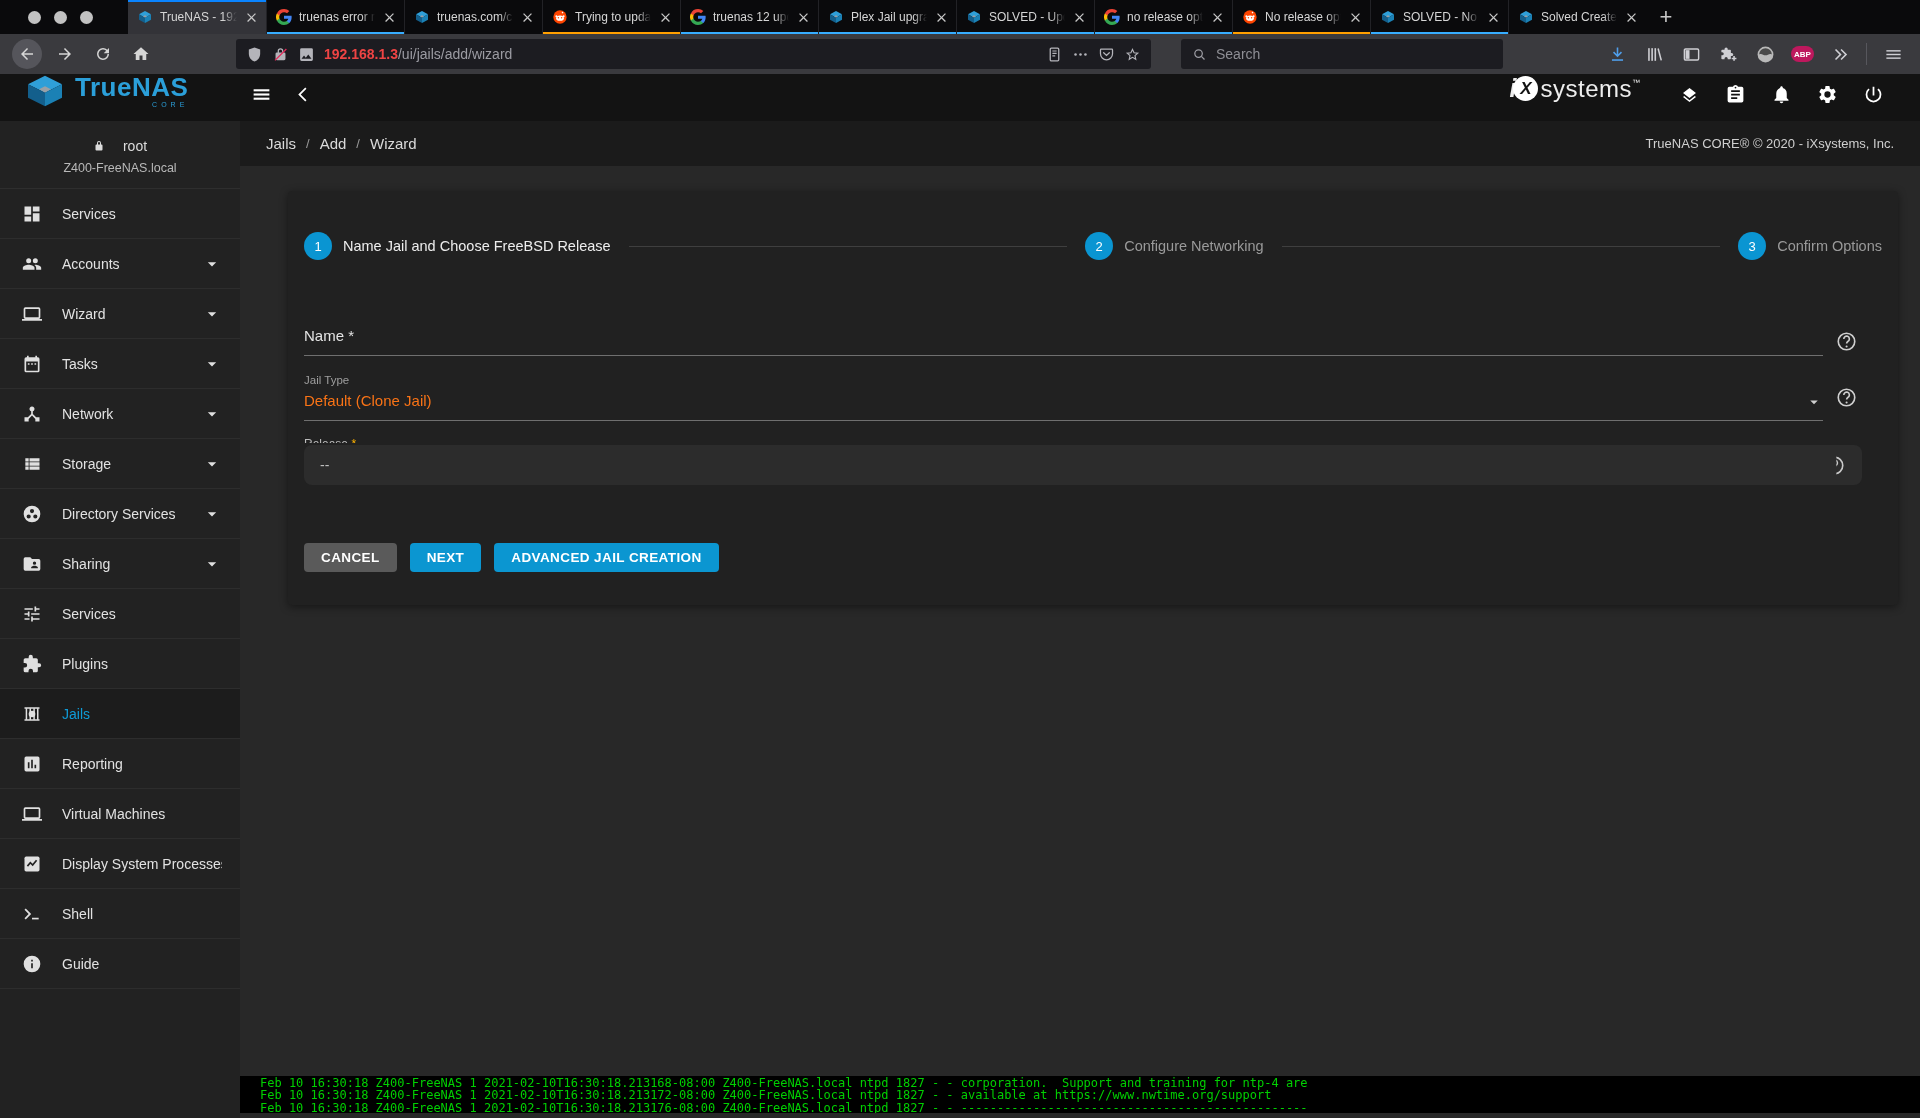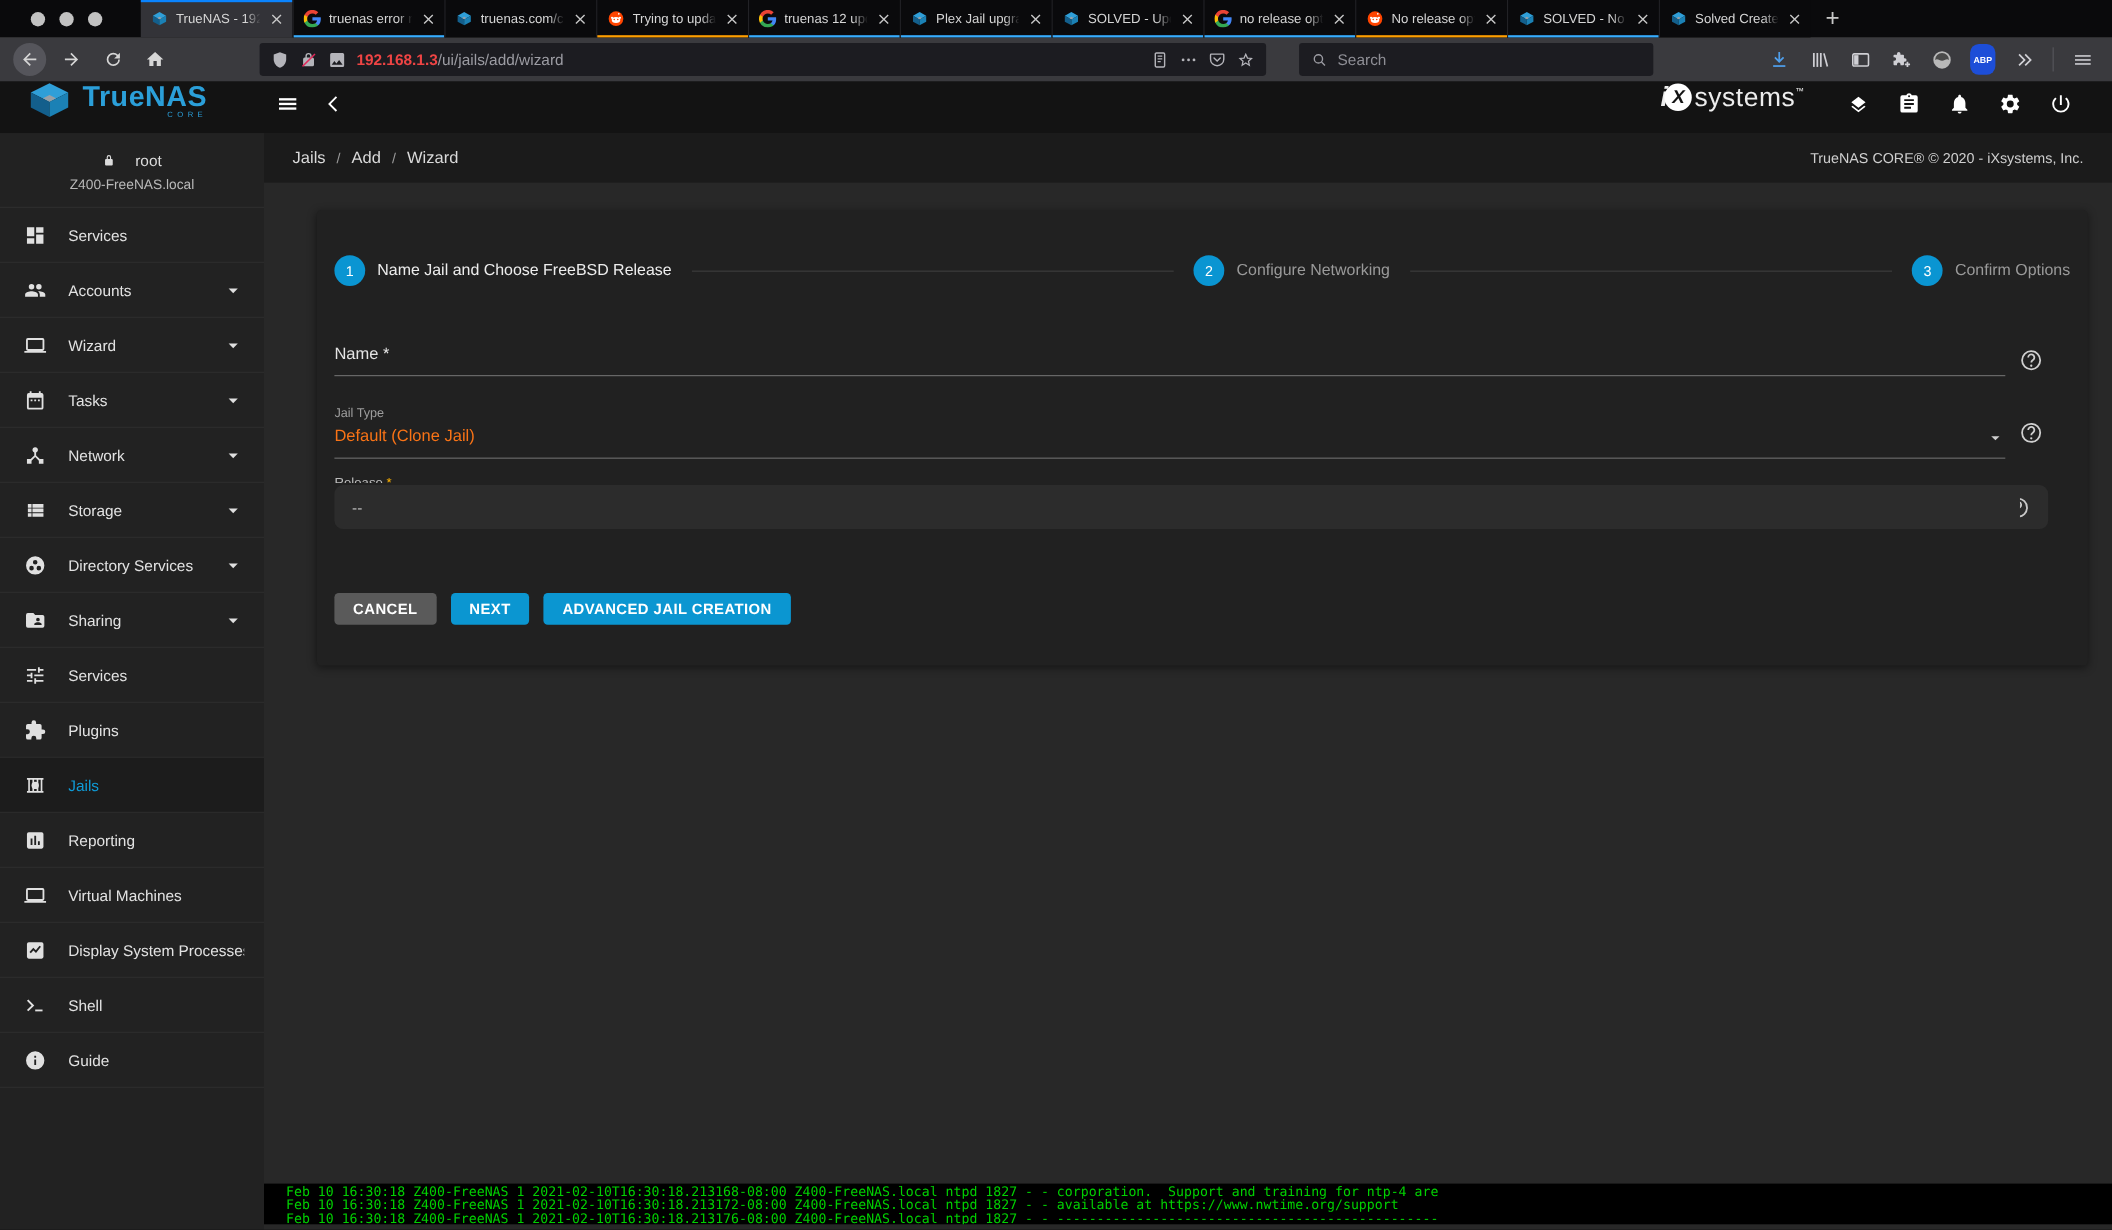--- a/index.html
+++ b/index.html
@@ -42,21 +42,21 @@
   .url{flex:1;min-width:0;font-size:14px;white-space:nowrap;overflow:hidden}
   .url b{color:#ef4444;font-weight:600}
   .url span{color:#9c9ca3}
   .searchbar{width:322px;height:30px;margin-left:30px;background:#1c1c21;border-radius:3px;
              display:flex;align-items:center;gap:9px;padding:0 11px;color:#8e8e95;font-size:14px;cursor:text}
   .searchbar .icn{width:15px;height:15px;color:#9c9ca3}
   .tb-right{margin-left:auto;display:flex;align-items:center;gap:15px;color:#cfcfd4;padding-right:4px}
   .tb-right .tbtn{width:22px;height:22px;cursor:pointer;display:grid;place-items:center}
   .tb-right .tbtn .icn{width:19px;height:19px}
   .tb-right .dl{color:#4f9eea}
-  .abp{min-width:23px;height:28px;background:#1d4ed8;border-radius:8px;color:#fff;
+  .abp{min-width:23px;height:16px;background:#be185d;border-radius:8px;color:#fff;
        font-size:8px;font-weight:bold;display:grid;place-items:center;padding:0 3px;cursor:pointer}
   .tb-sep{width:1px;height:22px;background:#57575d}
 
   
   .appheader{height:47px;background:#131313;display:flex;align-items:flex-start;padding:0 24px;flex:none}
   .brand{display:flex;align-items:center;gap:9px;width:216px;flex:none}
   .brand .gem{width:42px;height:34px}
   .brandtext{line-height:1}
   .brandname{color:#2b9fd9;font-size:26px;font-weight:700;letter-spacing:.5px}
   .brandcore{display:block;text-align:right;color:#2b9fd9;font-size:7px;letter-spacing:4px;margin-top:1px}
@@ -108,22 +108,22 @@
   .connector{flex:1;height:1px;background:#3f3f3f;margin:0 18px}
 
   .fieldwrap{display:flex;align-items:center;gap:12px;padding-right:24px}
   .funit{flex:1;min-width:0}
   .fline{display:flex;align-items:flex-end;border-bottom:1px solid #6f6f6f;padding-bottom:11px}
   .flabel{font-size:15px;color:#e4e4e4}
   .fsub{font-size:11.5px;color:#9e9e9e;margin-bottom:6px}
   .fvalue{flex:1;font-size:15px;color:#f97316}
   .fcaret{width:18px;height:18px;color:#cfcfcf;margin-bottom:-2px;cursor:pointer}
   .help{width:23px;height:23px;color:#cfcfcf;cursor:pointer}
-  .wrap-name{margin-top:52px}
-  .wrap-type{margin-top:28px}
+  .wrap-name{margin-top:66px}
+  .wrap-type{margin-top:18px}
   .rel-clip{height:9px;overflow:hidden;margin-top:13px}
   .rel-label{font-size:12px;color:#bdbdbd}
   .req{color:#ffb300;font-style:normal}
   .release-panel{margin:2px 20px 0 0;height:40px;background:#2c2c2c;border-radius:8px;
                  display:flex;align-items:center;padding:0 16px}
   .relval{font-size:14px;color:#bdbdbd;flex:1}
   .help-clip{width:23px;height:23px;color:#c9c9c9;clip-path:inset(0 0 0 58%)}
 
   .btnrow{display:flex;gap:13px;margin-top:58px}
   .btn{height:29px;padding:0 17px;border:none;border-radius:4px;color:#fff;cursor:pointer;

